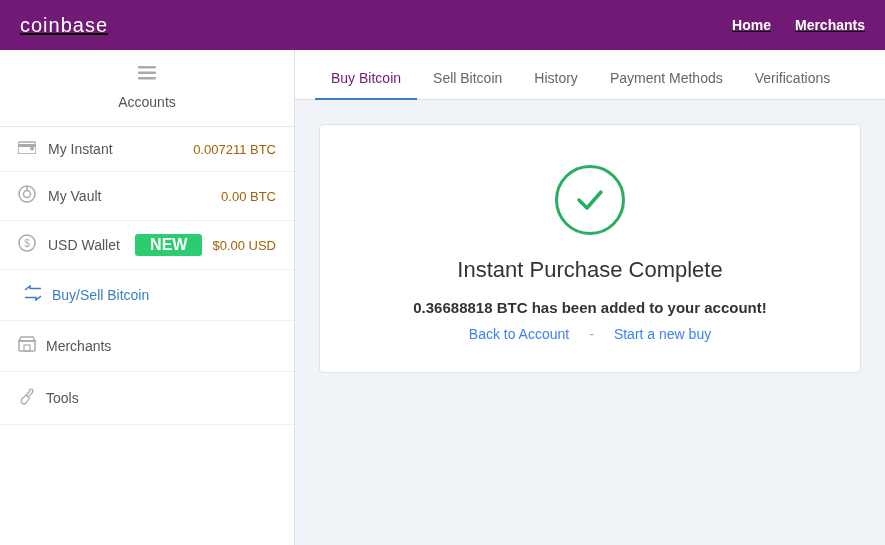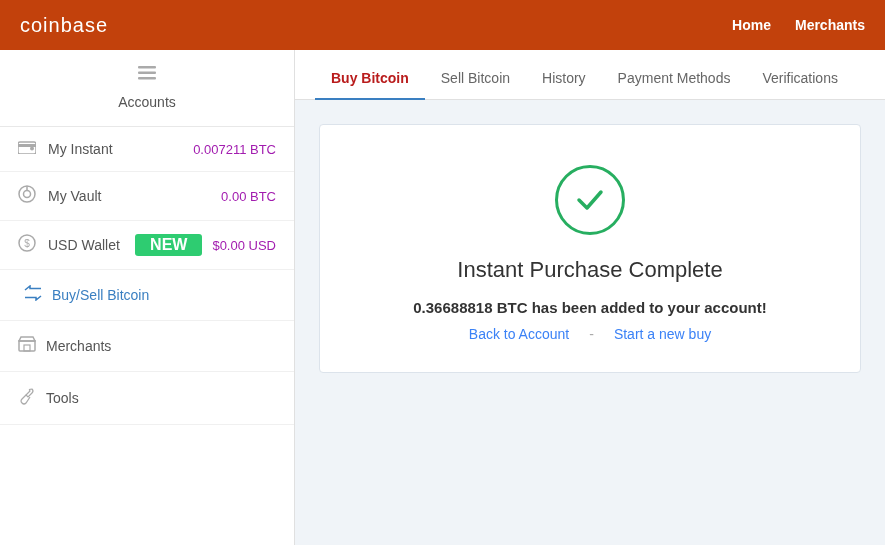--- a/index.html
+++ b/index.html
@@ -1,25 +1,26 @@
 <!DOCTYPE html>
 <html><head>
   <meta charset="utf-8">
   <style>
     * { margin: 0; padding: 0; box-sizing: border-box; }
     body { font-family: -apple-system, BlinkMacSystemFont, 'Segoe UI', Arial, sans-serif; font-size: 14px; background: #f5f5f5; width: 885px; height: 545px; overflow: hidden; }
 
     
     .top-nav {
-      background: #c2410c;
+      background: #701a75;
       height: 50px;
       display: flex;
       align-items: center;
       padding: 0 20px;
       justify-content: space-between;
+      text-decoration: underline;
     }
     .top-nav-logo {
       color: white;
       font-size: 20px;
       font-weight: 300;
       letter-spacing: 1px;
     }
     .top-nav-links {
       display: flex;
       gap: 24px;
@@ -74,21 +75,21 @@
       color: #aaa;
       font-size: 16px;
       min-width: 20px;
     }
     .wallet-item .name {
       color: #555;
       font-size: 14px;
       flex: 1;
     }
     .wallet-item .balance {
-      color: #a21caf;
+      color: #a16207;
       font-size: 13px;
     }
     .badge-new {
       background: #2ecc71;
       color: white;
       font-size: 16px;
       font-weight: 700;
       padding: 2px 15px;
       border-radius: 3px;
       margin-left: 4px;
@@ -144,23 +145,23 @@
     }
     .tab {
       padding: 14px 16px 12px;
       font-size: 14px;
       color: #666;
       cursor: pointer;
       border-bottom: 2px solid transparent;
       margin-bottom: -1px;
     }
     .tab.active {
-      color: #b91c1c;
+      color: #701a75;
       border-bottom: 2px solid #3a7fc1;
-      font-weight: 700;
+      font-weight: 400;
     }
 
     
     .card-container {
       padding: 24px 24px 20px;
     }
     .card {
       background: white;
       border: 1px solid #dce3eb;
       border-radius: 4px;

